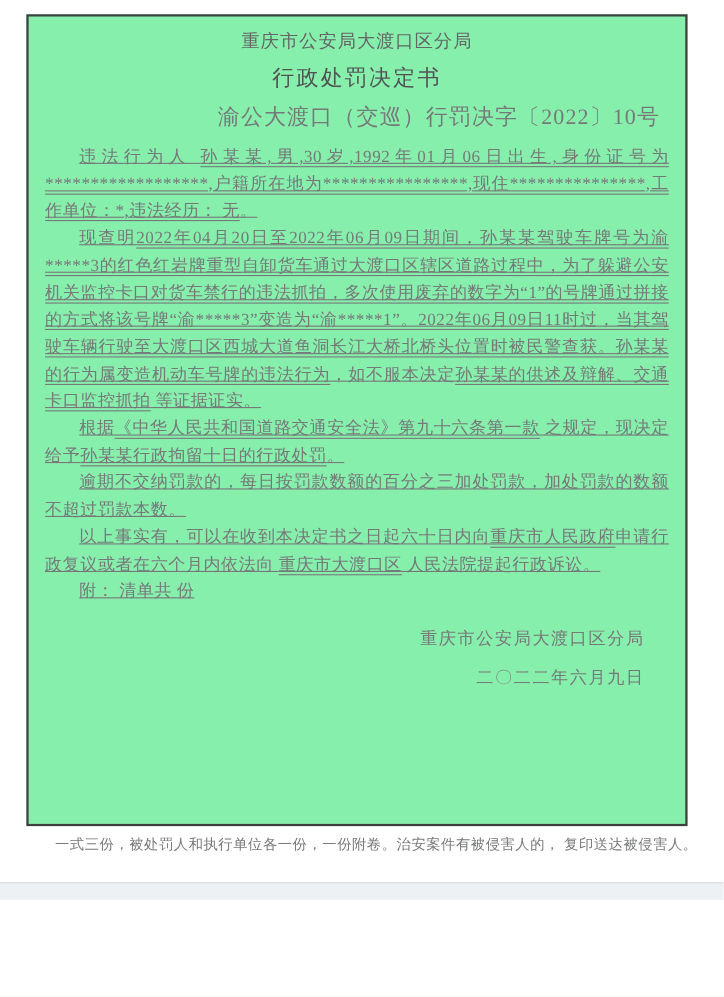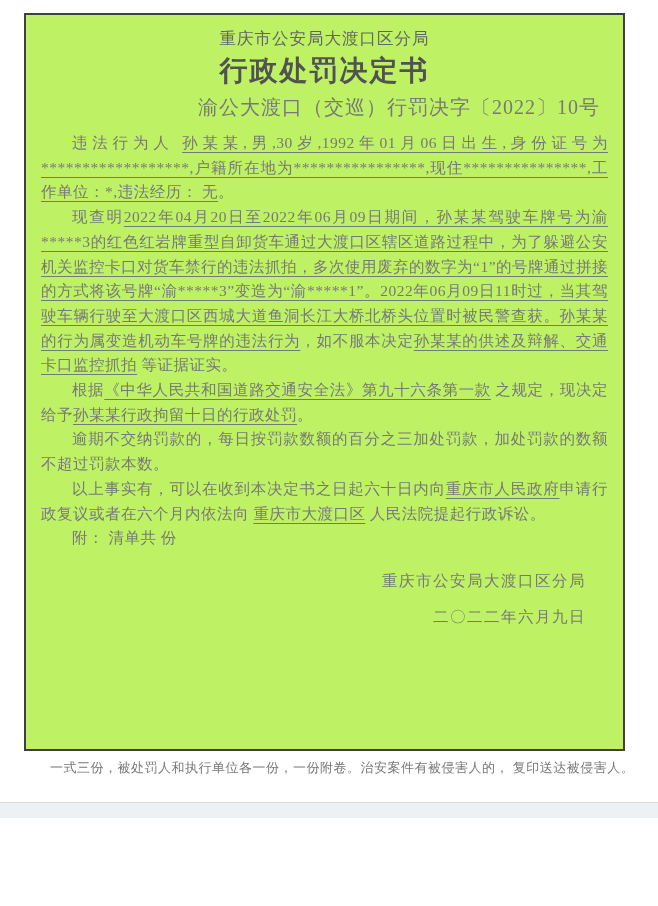--- a/index.html
+++ b/index.html
@@ -18,38 +18,38 @@
   }
   .doc-box {
     position: absolute;
     left: 24px;
     top: 13px;
     width: 601px;
     height: 738px;
     border: 2px solid #3f3f3f;
     box-sizing: border-box;
     padding: 6px 15px 0 15px;
-    background: #bef264;
+    background: #86efac;
     overflow: hidden;
   }
   .agency {
     margin-top: 6px;
     text-align: center;
     font-family: "Liberation Sans", "DejaVu Sans", sans-serif;
     font-size: 16.5px;
     line-height: 22px;
     color: #646567;
     letter-spacing: 1px;
   }
   .title {
     margin: 4px 0 0 0;
     text-align: center;
     font-family: "Liberation Sans", "DejaVu Sans", sans-serif;
-    font-weight: bold;
-    font-size: 28px;
+    font-weight: normal;
+    font-size: 20px;
     line-height: 36px;
     color: #515254;
     letter-spacing: 2px;
   }
   .doc-no {
     margin-top: 6px;
     text-align: right;
     padding-right: 8px;
     font-size: 20px;
     line-height: 24px;
@@ -61,20 +61,21 @@
     font-size: 15.5px;
     line-height: 24.7px;
     text-align: justify;
     color: #77787a;
     letter-spacing: 0.5px;
   }
   .body-text p {
     margin: 0;
     padding: 0;
     text-indent: 2em;
+    text-decoration: underline;
   }
   .u {
     text-decoration: underline;
     text-underline-offset: 4px;
     text-decoration-thickness: 1px;
   }
   .signature {
     margin-top: 12px;
     text-align: right;
     padding-right: 22px;

